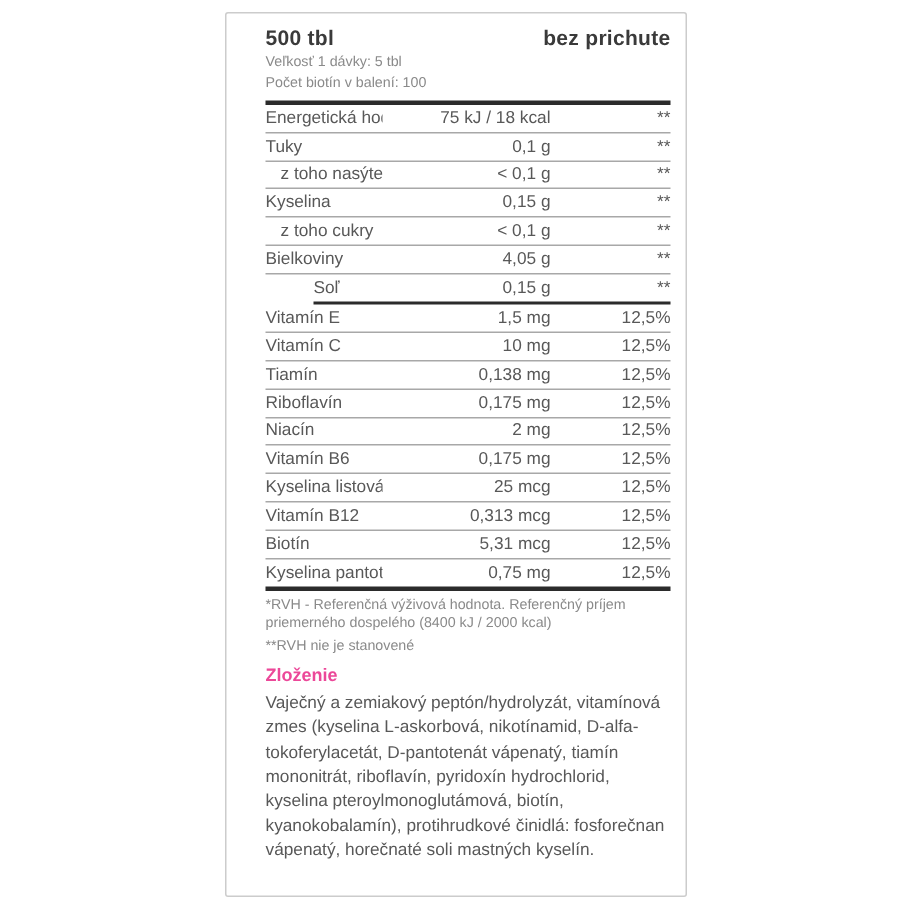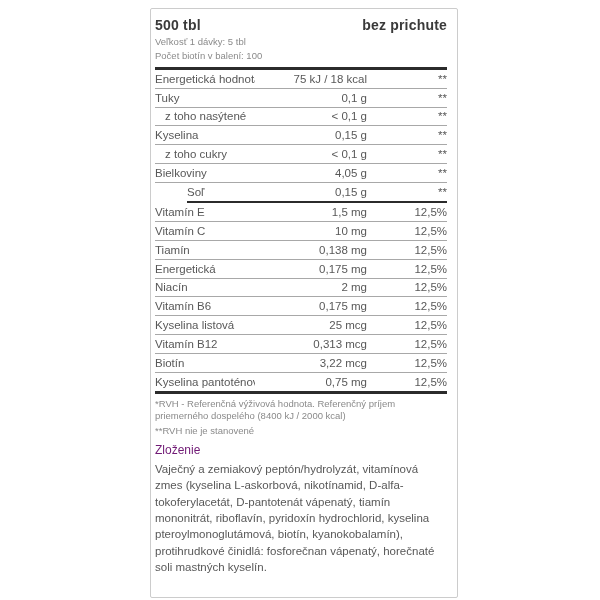--- a/index.html
+++ b/index.html
@@ -1,20 +1,20 @@
 <!DOCTYPE html>
 <html><head>
 <meta charset="utf-8">
 <style>
   html,body{margin:0;padding:0;background:#ffffff;width:600px;height:600px;
     font-family:"Liberation Sans", sans-serif;-webkit-font-smoothing:antialiased;}
   .label{
     position:absolute;left:150px;top:8px;width:308px;height:590px;
     box-sizing:border-box;border:1px solid #cccccc;border-radius:2px;
-    padding:8px 10px 8px 4px;background:#fff;color:#555;
+    padding:8px 10px 8px 26px;background:#fff;color:#555;
   }
   
   .head-top{display:flex;justify-content:space-between;align-items:baseline;}
   .head-title{font-size:14px;font-weight:bold;color:#3a3a3a;letter-spacing:.2px;}
   .head-sub{font-size:9.5px;color:#8a8a8a;margin-top:2.5px;line-height:1.25;}
   .thick-line{border-top:3px solid #2b2b2b;margin-top:5px;}
   
   .t-header{display:flex;align-items:center;height:19px;border-bottom:2px solid #2b2b2b;
     font-size:11.5px;font-weight:bold;color:#3a3a3a;}
   .row{display:flex;align-items:center;height:17.9px;border-bottom:1px solid #a8a8a8;
@@ -25,21 +25,21 @@
   .c-name.indent{padding-left:10px;}
   .c-val{width:112px;text-align:right;white-space:nowrap;}
   .c-rvh{width:80px;text-align:right;white-space:nowrap;}
   .blue{color:#4a9bd8;}
   .end-line{border-top:3px solid #2b2b2b;}
   
   .footnotes{font-size:9.5px;color:#8a8a8a;line-height:1.3;margin-top:4px;}
   .footnotes div{margin-bottom:2px;}
   
   .section{margin-top:6px;}
-  .sec-h{font-size:12px;font-weight:normal;color:#701a75;margin-bottom:4px;}
+  .sec-h{font-size:12px;font-weight:bold;color:#ec4899;margin-bottom:4px;}
   .sec-t{font-size:11.5px;color:#585858;line-height:1.42;}
 </style>
 </head>
 <body>
 
 <div class="label">
 
   <div class="head-top">
     <span class="head-title">500 tbl</span>
     <span class="head-title">bez prichute</span>
@@ -95,21 +95,21 @@
         <span class="c-name">Vitamín C</span>
         <span class="c-val">10 mg</span>
         <span class="c-rvh">12,5%</span>
       </div>
       <div class="row">
         <span class="c-name">Tiamín</span>
         <span class="c-val">0,138 mg</span>
         <span class="c-rvh">12,5%</span>
       </div>
       <div class="row">
-        <span class="c-name">Energetická</span>
+        <span class="c-name">Riboflavín</span>
         <span class="c-val">0,175 mg</span>
         <span class="c-rvh">12,5%</span>
       </div>
       <div class="row">
         <span class="c-name">Niacín</span>
         <span class="c-val">2 mg</span>
         <span class="c-rvh">12,5%</span>
       </div>
       <div class="row">
         <span class="c-name">Vitamín B6</span>
@@ -121,21 +121,21 @@
         <span class="c-val">25 mcg</span>
         <span class="c-rvh">12,5%</span>
       </div>
       <div class="row">
         <span class="c-name">Vitamín B12</span>
         <span class="c-val">0,313 mcg</span>
         <span class="c-rvh">12,5%</span>
       </div>
       <div class="row">
         <span class="c-name">Biotín</span>
-        <span class="c-val">3,22 mcg</span>
+        <span class="c-val">5,31 mcg</span>
         <span class="c-rvh">12,5%</span>
       </div>
       <div class="row">
         <span class="c-name">Kyselina pantoténová</span>
         <span class="c-val">0,75 mg</span>
         <span class="c-rvh">12,5%</span>
       </div>
     </div>
 
   <div class="end-line"></div>

